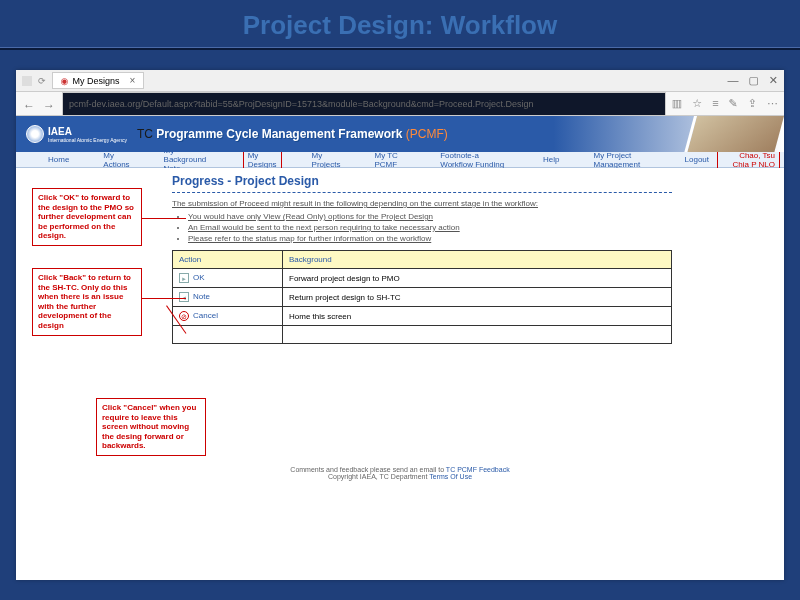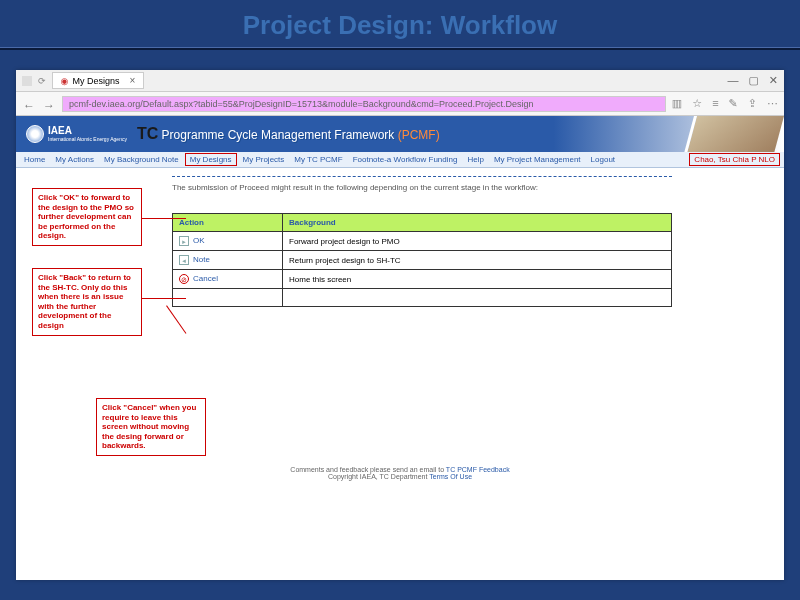--- a/index.html
+++ b/index.html
@@ -64,72 +64,72 @@
     padding: 0 6px;
     gap: 6px;
   }
   .addressbar .nav-btn {
     width: 14px; height: 14px; display: flex; align-items: center; justify-content: center;
     color: #777; font-size: 12px;
   }
   .addressbar input {
     flex: 1;
     border: 1px solid #ccc;
-    height: 16px;
+    height: 24px;
     padding: 0 6px;
     font-size: 9px;
     color: #666;
-    background: #f0abfc;
+    background: #0f172a;
   }
   .addressbar .right-icons { display: flex; gap: 10px; color: #888; font-size: 11px; }
   .page-header {
     height: 36px;
     background: linear-gradient(to right, #2a5aa8 0%, #2a5aa8 70%, #fff 100%);
     display: flex;
     align-items: center;
     padding: 0 10px;
     gap: 10px;
     position: relative;
   }
   .iaea-logo {
-    display: flex; gap: 4px;
+    display: flex; align-items: center; gap: 4px;
     color: #fff; font-size: 10px; font-weight: bold;
   }
   .iaea-logo .globe {
     width: 18px; height: 18px; border-radius: 50%;
     background: radial-gradient(circle, #fff 30%, #5a8ad0 100%);
     border: 1px solid #fff;
   }
   .iaea-logo .sub { font-size: 5px; display: block; font-weight: normal; }
   .header-title { color: #fff; font-size: 12px; }
-  .header-title .tc { color: #1a1a1a; font-weight: bold; font-size: 16px; }
-  .header-title .main { font-weight: normal; text-shadow: 1px 1px 0 #194a8f; }
+  .header-title .tc { color: #1a1a1a; font-weight: normal; font-size: 12px; }
+  .header-title .main { font-weight: bold; text-shadow: 1px 1px 0 #194a8f; }
   .header-title .acronym { color: #ff8a3a; font-weight: normal; }
   .header-img {
     position: absolute; right: 0; top: 0; width: 90px; height: 36px;
     background: linear-gradient(135deg, #d0c0a0, #a08060);
     border-left: 3px solid #fff;
     transform: skewX(-15deg);
     transform-origin: top right;
   }
   .menubar {
     height: 16px;
     background: #e8f0fa;
     border-bottom: 1px solid #b0c4de;
     display: flex;
     align-items: center;
     padding: 0 4px;
     gap: 2px;
     font-size: 8px;
     color: #2a5aa8;
   }
-  .menubar .mi { padding: 1px 4px; cursor: pointer; }
+  .menubar .mi { padding: 1px 4px; cursor: pointer; margin-left: 24px; }
   .menubar .mi.active { border: 1px solid #c00; }
   .menubar .spacer { flex: 1; }
-  .menubar .user { color: #c00; border: 1px solid #c00; padding: 1px 4px; }
+  .menubar .user { color: #c00; border: 1px solid #c00; padding: 1px 4px; text-align: right; }
   .content-area {
     position: relative;
     background: #fff;
     height: calc(100% - 98px);
   }
   .callout {
     position: absolute;
     width: 110px;
     background: #fff;
     border: 1px solid #c00;
@@ -156,34 +156,34 @@
     color: #2a5aa8;
     font-weight: bold;
     font-size: 12px;
     padding-bottom: 2px;
   }
   .dashed-hr {
     border: none;
     border-top: 1px dashed #2a5aa8;
     margin: 2px 0 6px 0;
   }
-  .intro { font-size: 8px; color: #555; margin-bottom: 21px; }
+  .intro { font-size: 8px; color: #555; margin-bottom: 7px; text-decoration: underline; }
   .intro ul { margin-left: 16px; margin-top: 4px; }
   .intro li { margin-bottom: 2px; }
   .action-table {
     width: 100%;
     border-collapse: collapse;
     font-size: 8px;
   }
   .action-table th, .action-table td {
     border: 1px solid #333;
     padding: 4px 6px;
     text-align: left;
   }
-  .action-table th { color: #2a5aa8; background: #bef264; font-weight: bold; }
+  .action-table th { color: #2a5aa8; background: #fef9c3; font-weight: normal; }
   .action-table td:first-child { width: 110px; color: #2a5aa8; }
   .action-table .aicon { display: inline-block; width: 10px; height: 10px; border: 1px solid #8aa; margin-right: 4px; vertical-align: middle; font-size: 7px; text-align: center; line-height: 9px; color: #8aa; }
   .action-table .aicon.cancel { border-color: #c00; color: #c00; border-radius: 50%; }
   .footer-text {
     position: absolute;
     bottom: 100px;
     left: 0; right: 0;
     text-align: center;
     font-size: 7px;
     color: #666;
@@ -263,23 +263,29 @@
 
     <div class="callout" style="top:20px; left:16px;">Click "OK" to forward to the design to the PMO so further development can be performed on the design.</div>
     <div class="callout" style="top:100px; left:16px;">Click "Back" to return to the SH-TC. Only do this when there is an issue with the further development of the design</div>
     <div class="callout" style="top:230px; left:80px;">Click "Cancel" when you require to leave this screen without moving the desing forward or backwards.</div>
 
     <div class="callout-line" style="top:50px; left:126px; width:44px;"></div>
     <div class="callout-line" style="top:130px; left:126px; width:44px;"></div>
     <div class="callout-line" style="top:165px; left:136px; width:34px; transform:rotate(55deg); transform-origin:right;"></div>
 
     <div class="main-panel">
+      <div class="panel-title">Progress - Project Design</div>
       <hr class="dashed-hr">
       <div class="intro">
         <span>The submission of Proceed might result in the following depending on the current stage in the workflow:</span>
+        <ul>
+          <li>You would have only View (Read Only) options for the Project Design</li>
+          <li>An Email would be sent to the next person requiring to take necessary action</li>
+          <li>Please refer to the status map for further information on the workflow</li>
+        </ul>
       </div>
       <table class="action-table">
         <thead>
           <tr>
             <th>Action</th>
             <th>Background</th>
           </tr>
         </thead>
         <tbody>
           <tr>

